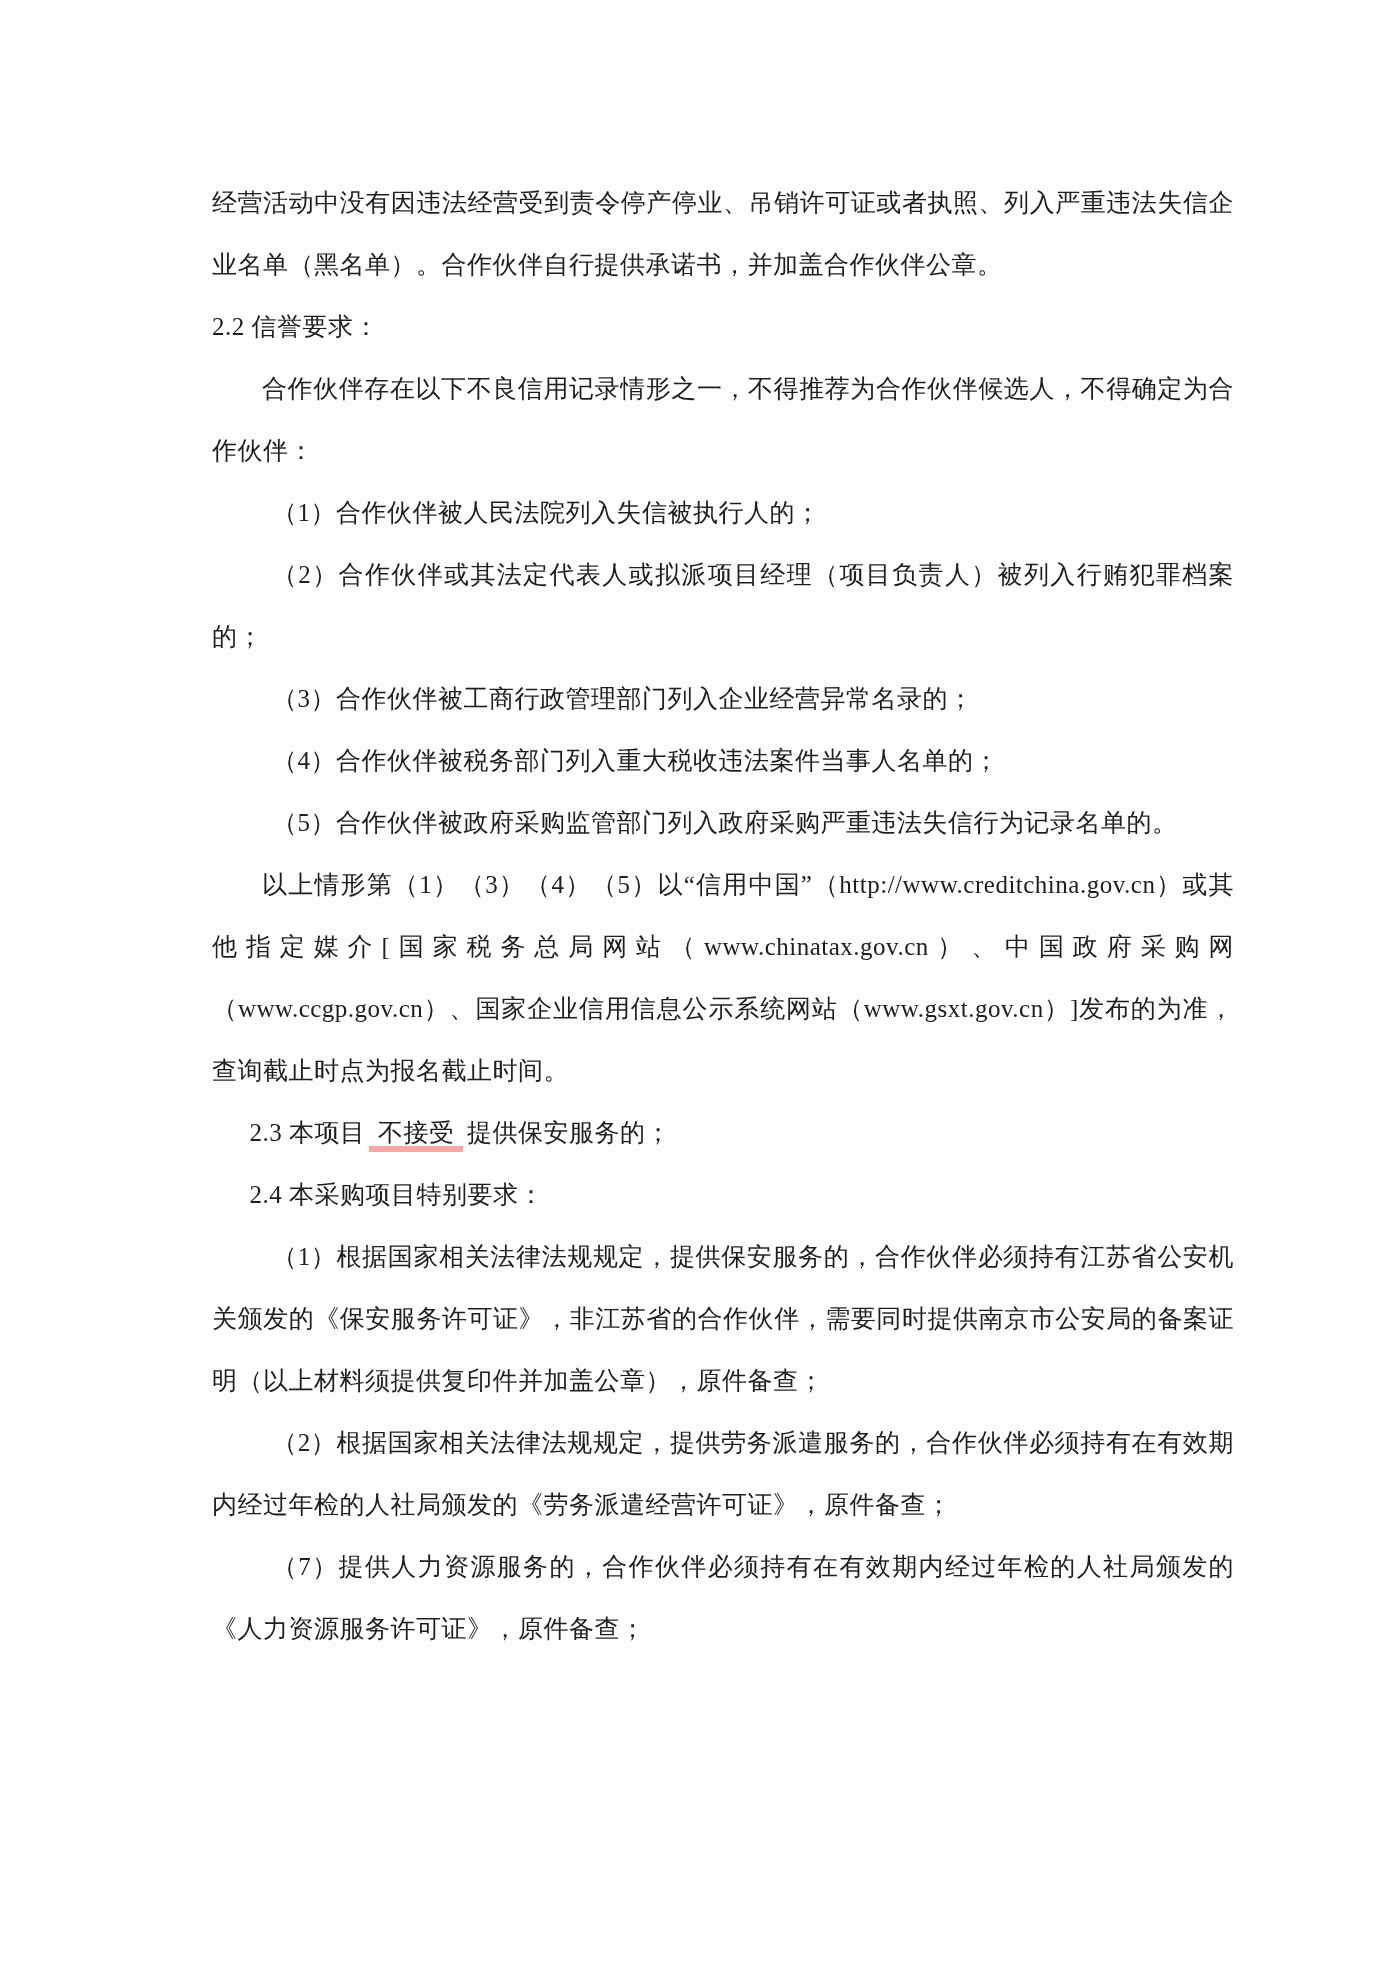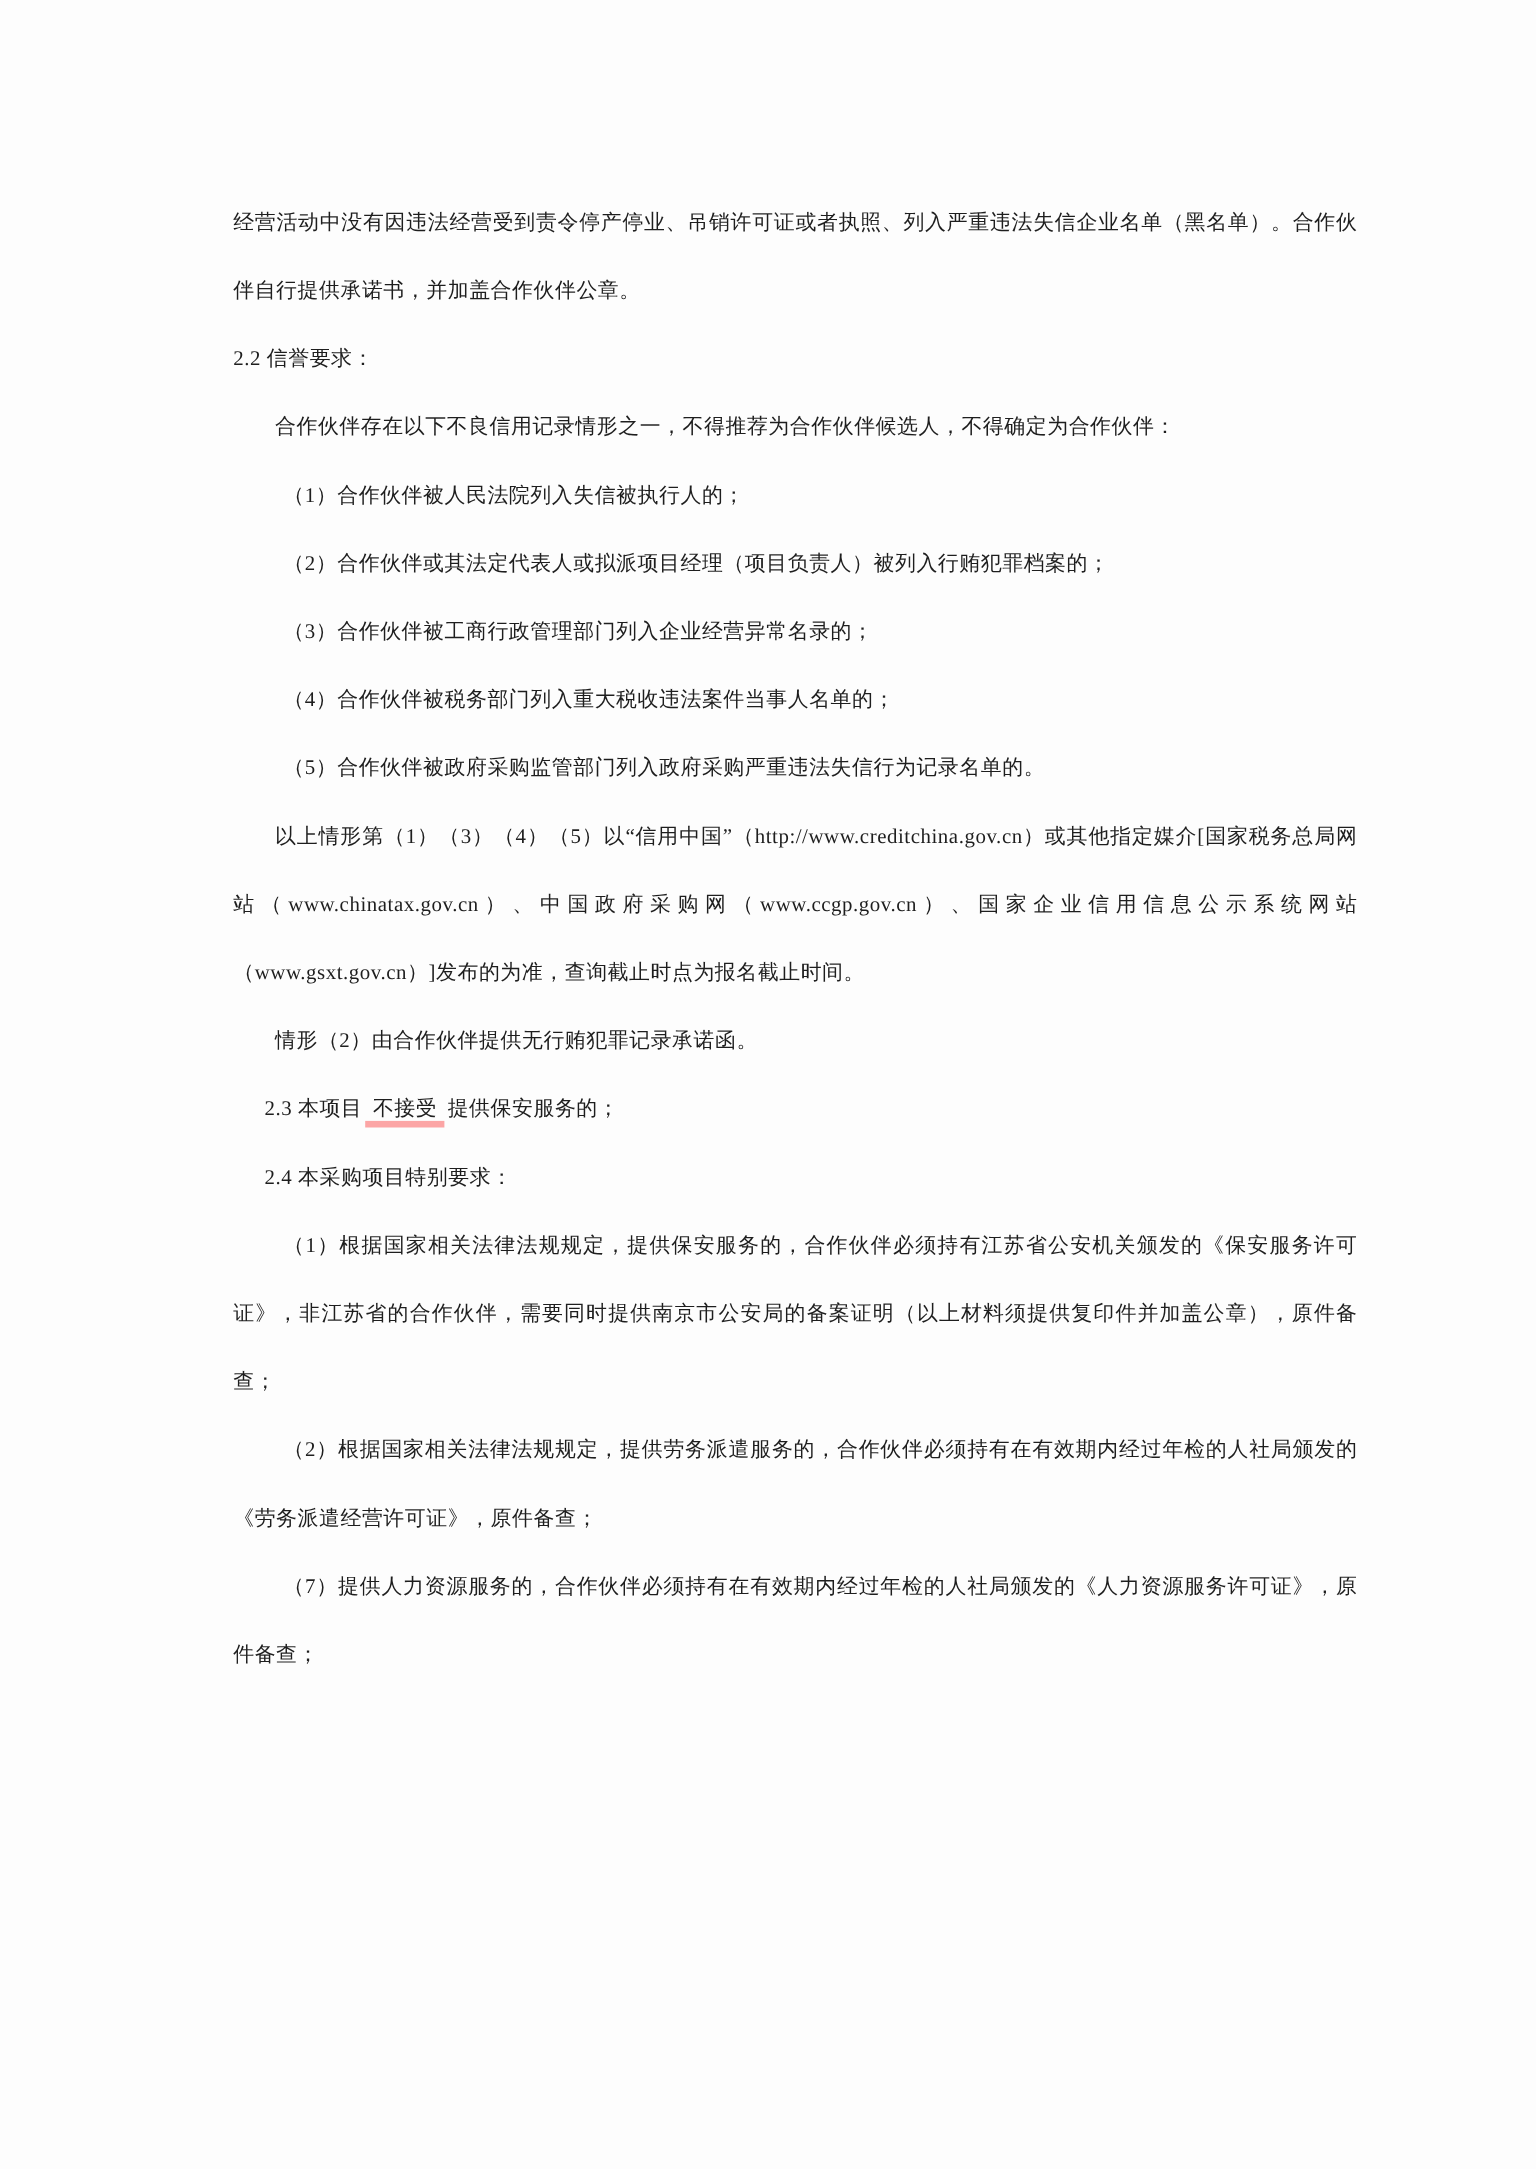--- a/index.html
+++ b/index.html
@@ -14,21 +14,21 @@
     background: #fdfdfd;
     color: #1e1e1e;
     overflow: hidden;
     font-family: "Liberation Serif", "DejaVu Serif", serif;
   }
   .content {
     position: absolute;
     left: 212px;
     top: 172px;
     width: 1022px;
-    font-size: 19px;
+    font-size: 25px;
     letter-spacing: 0.5px;
     line-height: 62px;
   }
   .content p {
     margin: 0;
     padding: 0;
     text-align: justify;
     text-justify: inter-ideograph;
   }
   .indent {
@@ -66,21 +66,20 @@
     <p class="item-indent">（2）合作伙伴或其法定代表人或拟派项目经理（项目负责人）被列入行贿犯罪档案的；</p>
 
     <p class="item-indent">（3）合作伙伴被工商行政管理部门列入企业经营异常名录的；</p>
 
     <p class="item-indent">（4）合作伙伴被税务部门列入重大税收违法案件当事人名单的；</p>
 
     <p class="item-indent">（5）合作伙伴被政府采购监管部门列入政府采购严重违法失信行为记录名单的。</p>
 
     <p class="indent">以上情形第（1）（3）（4）（5）以“信用中国”（http://www.creditchina.gov.cn）或其他指定媒介[国家税务总局网站（www.chinatax.gov.cn）、中国政府采购网（www.ccgp.gov.cn）、国家企业信用信息公示系统网站（www.gsxt.gov.cn）]发布的为准，查询截止时点为报名截止时间。</p>
 
-    <p class="indent">情形（2）由合作伙伴提供无行贿犯罪记录承诺函。</p>
 
     <p class="indent-sm bold"><span>2.3 本项目</span><span class="u-seg">不接受</span><span>提供保安服务的；</span></p>
 
     <p class="indent-sm bold">2.4 本采购项目特别要求：</p>
 
     <p class="item-indent bold">（1）根据国家相关法律法规规定，提供保安服务的，合作伙伴必须持有江苏省公安机关颁发的《保安服务许可证》，非江苏省的合作伙伴，需要同时提供南京市公安局的备案证明（以上材料须提供复印件并加盖公章），原件备查；</p>
 
     <p class="item-indent bold">（2）根据国家相关法律法规规定，提供劳务派遣服务的，合作伙伴必须持有在有效期内经过年检的人社局颁发的《劳务派遣经营许可证》，原件备查；</p>
 
     <p class="item-indent bold">（7）提供人力资源服务的，合作伙伴必须持有在有效期内经过年检的人社局颁发的《人力资源服务许可证》，原件备查；</p>

